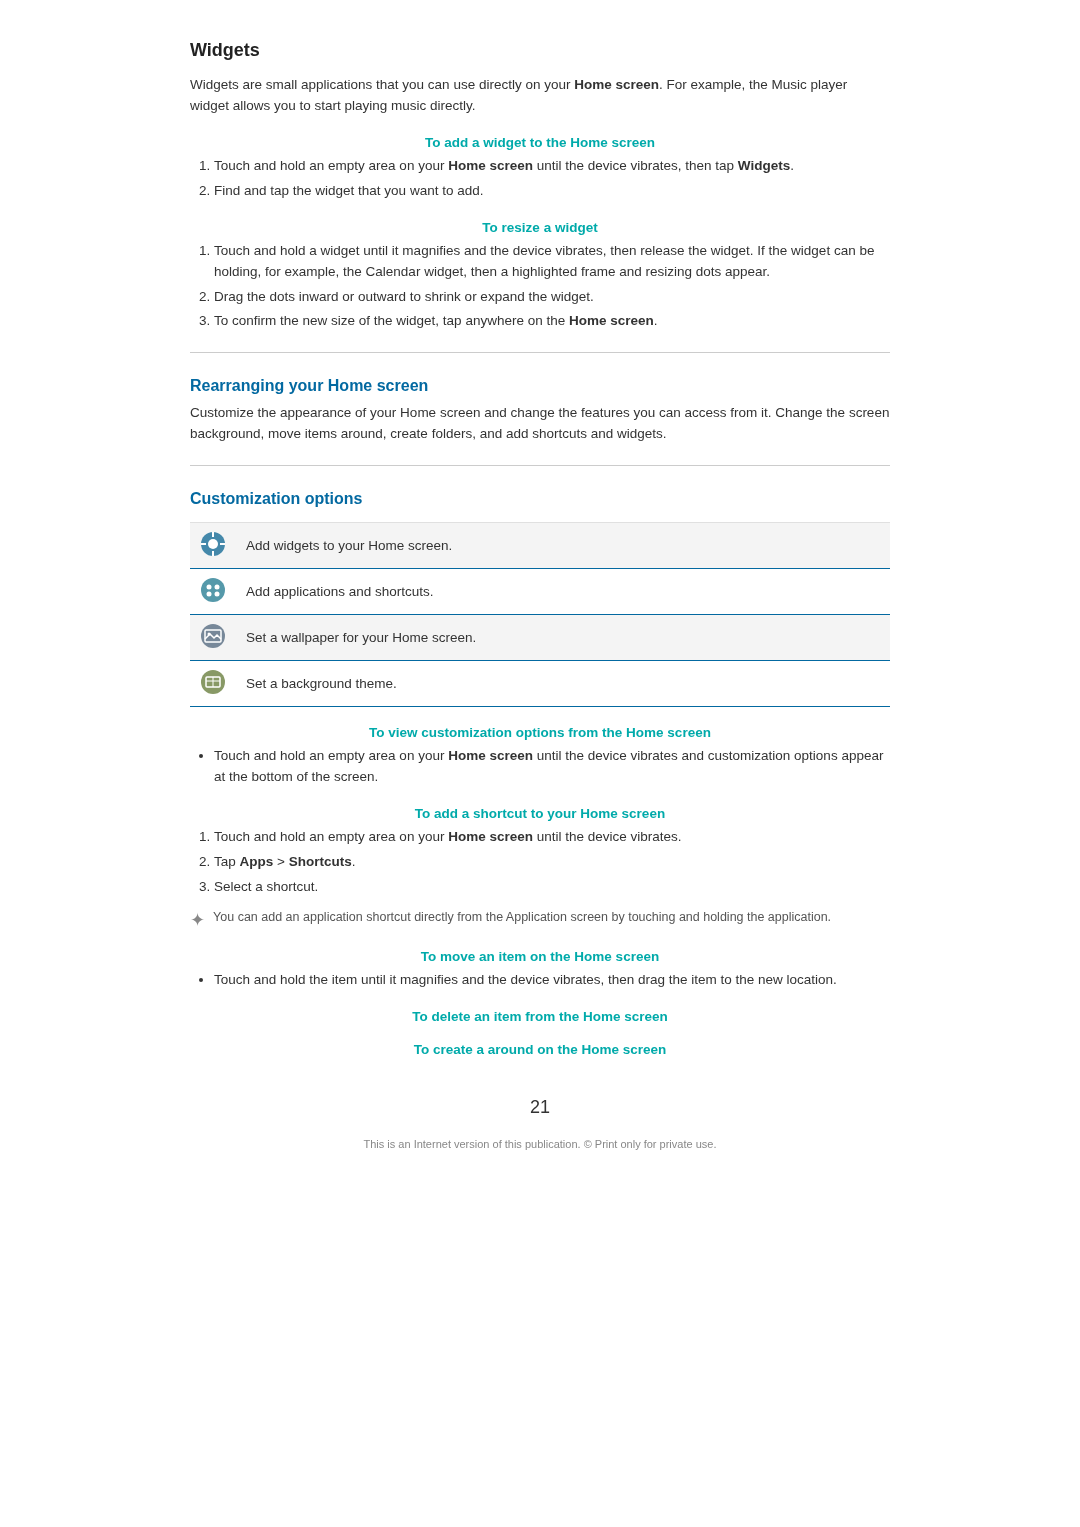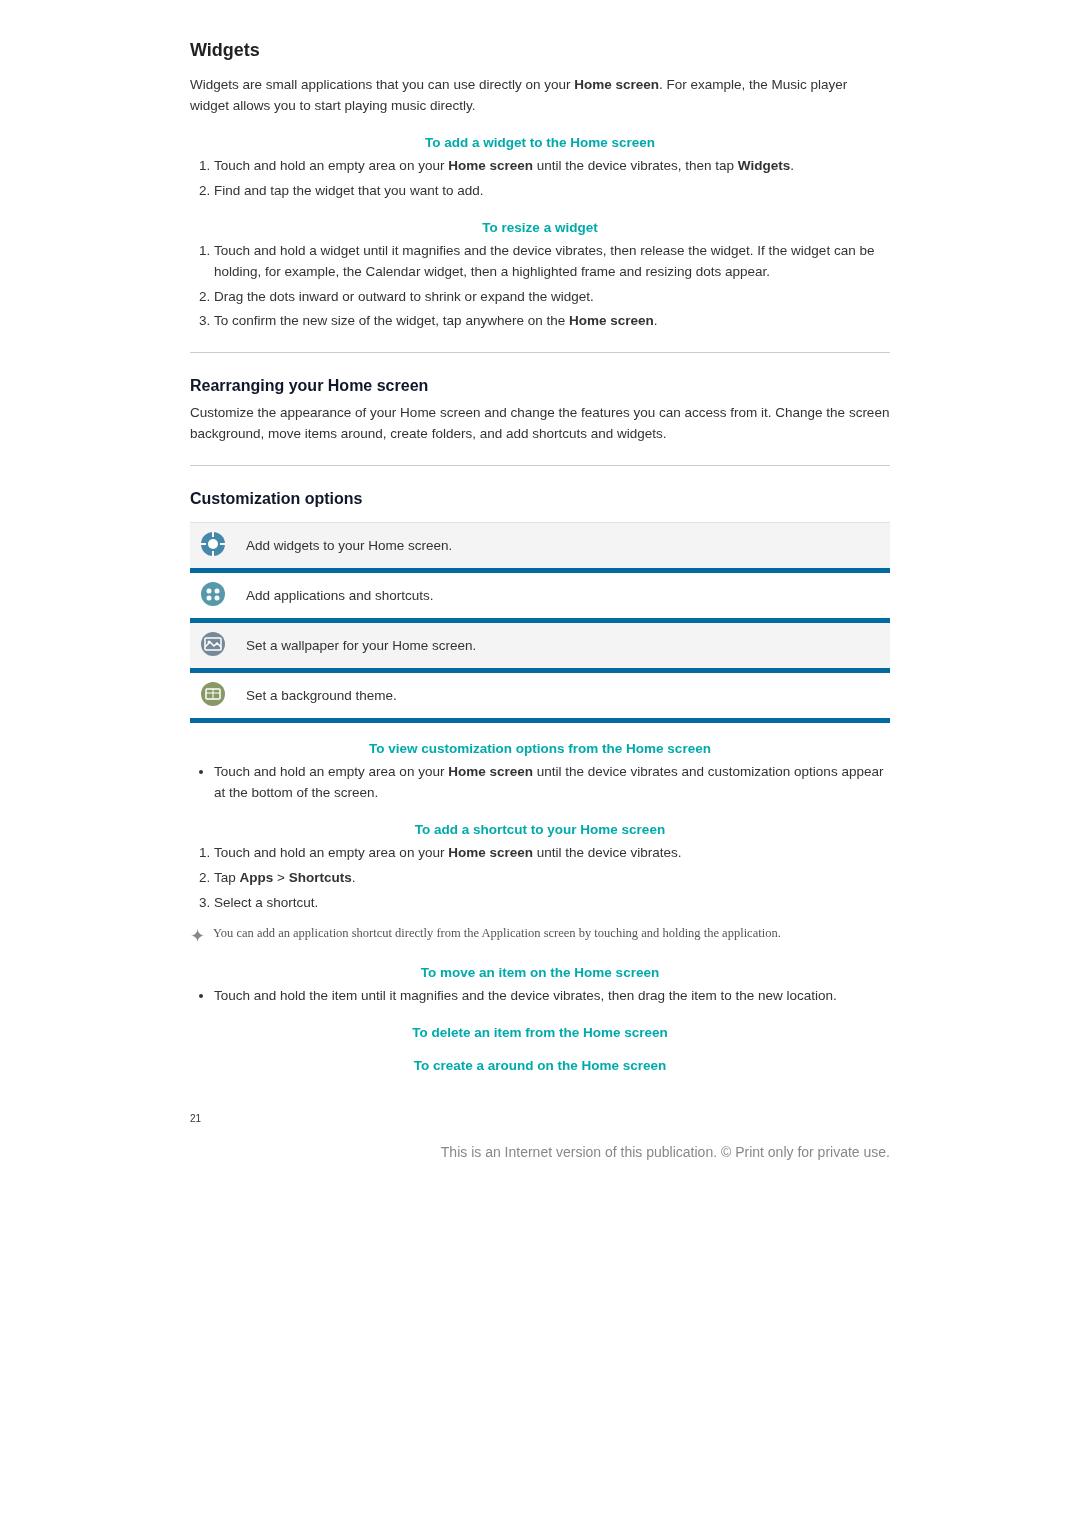--- a/index.html
+++ b/index.html
@@ -19,21 +19,21 @@
     h2.section-title {
       font-size: 18px;
       font-weight: bold;
       color: #222222;
       margin-bottom: 10px;
       padding-bottom: 4px;
     }
     h3.section-subtitle {
       font-size: 16px;
       font-weight: bold;
-      color: #0f172a;
+      color: #0369a1;
       margin-top: 24px;
       margin-bottom: 8px;
     }
     .green-heading {
       color: #00aaaa;
       font-size: 13.5px;
       font-weight: bold;
       margin-top: 18px;
       margin-bottom: 6px;
       text-align: center;
@@ -74,29 +74,28 @@
     .tip-icon {
       font-size: 18px;
       color: #888;
       margin-top: 1px;
       flex-shrink: 0;
     }
     .tip-text {
       font-size: 12.5px;
       color: #555555;
       line-height: 1.5;
-      font-family: Liberation Serif, serif;
     }
     .customization-table {
       width: 100%;
       border-collapse: collapse;
       margin: 14px 0 18px 0;
     }
     .customization-table tr {
-      border-bottom: 5px solid #0369a1;
+      border-bottom: 1px solid #0369a1;
     }
     .customization-table tr:first-child {
       border-top: 1px solid #e0e0e0;
     }
     .customization-table tr:nth-child(odd) {
       background-color: #f4f4f4;
     }
     .customization-table tr:nth-child(even) {
       background-color: #ffffff;
     }
@@ -104,28 +103,29 @@
       padding: 8px 10px;
       vertical-align: middle;
       font-size: 13.5px;
     }
     .customization-table td.icon-cell {
       width: 44px;
       text-align: center;
     }
 
     .page-number {
+      text-align: center;
       margin-top: 40px;
       margin-bottom: 6px;
-      font-size: 10px;
+      font-size: 18px;
       color: #333;
     }
     .footer-text {
-      text-align: right;
-      font-size: 14px;
+      text-align: center;
+      font-size: 11px;
       color: #888;
       margin-top: 20px;
     }
     .divider {
       border: none;
       border-top: 1px solid #cccccc;
       margin: 20px 0;
     }
   </style>
 </head>

